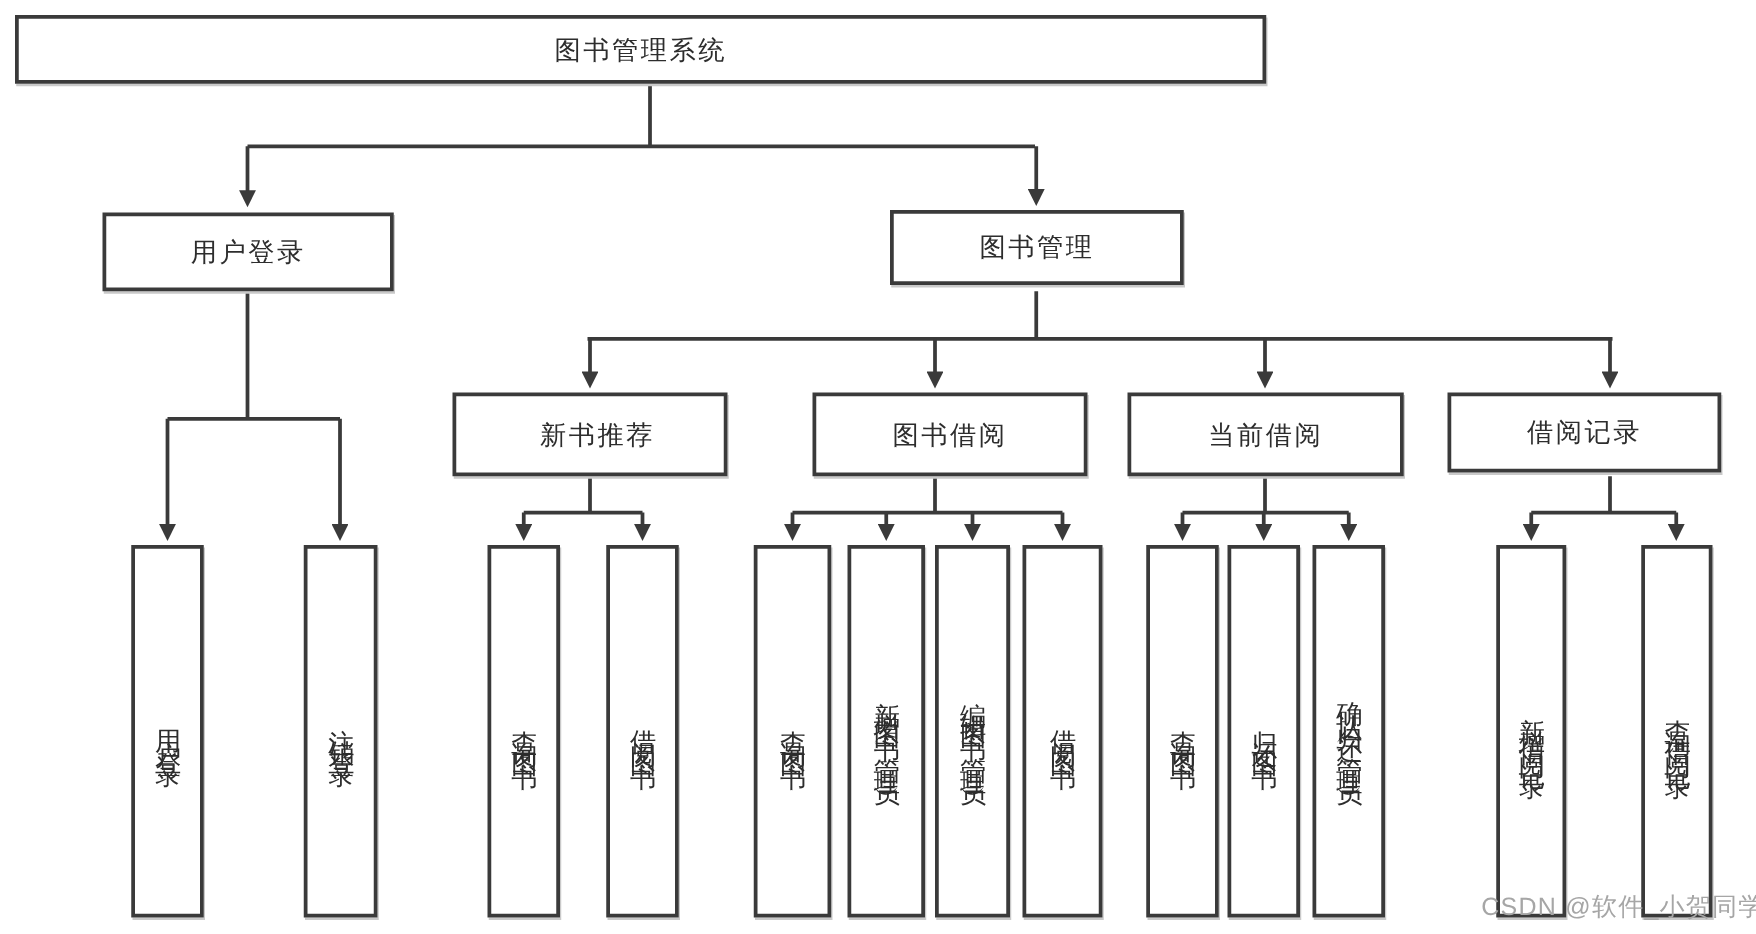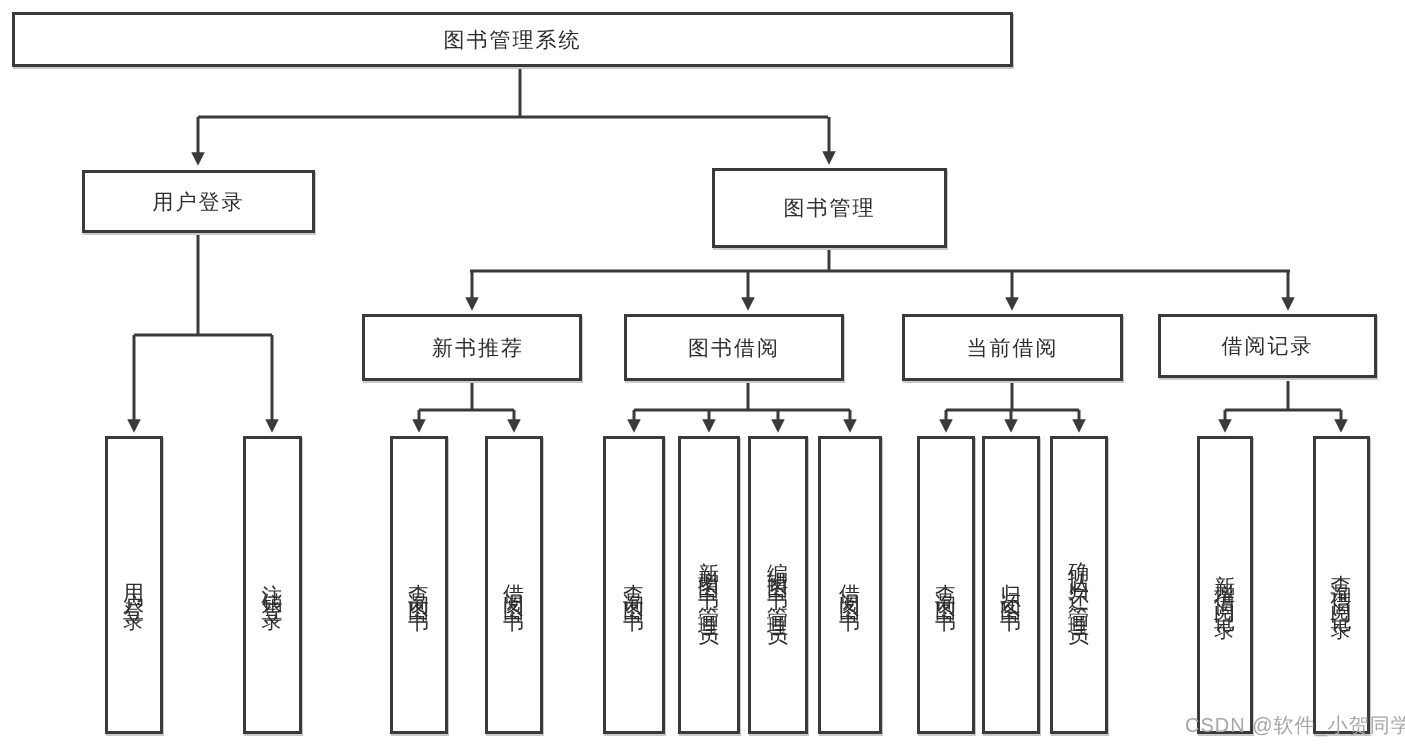--- a/index.html
+++ b/index.html
@@ -106,28 +106,28 @@
     </g>
   </svg>
 
   <div class="node h-node" style="left:12px;top:12px;width:1001px;height:55px;">
     <span>图书管理系统</span>
   </div>
 
   <div class="node h-node" style="left:82px;top:170px;width:233px;height:63px;">
     <span>用户登录</span>
   </div>
-  <div class="node h-node" style="left:712px;top:168px;width:235px;height:80px;">
+  <div class="node h-node" style="left:712px;top:168px;width:235px;height:60px;">
     <span>图书管理</span>
   </div>
 
   <div class="node h-node" style="left:362px;top:314px;width:220px;height:67px;padding-left:12px;">
     <span>新书推荐</span>
   </div>
-  <div class="node h-node" style="left:624px;top:314px;width:220px;height:67px;">
+  <div class="node h-node" style="left:650px;top:314px;width:220px;height:67px;">
     <span>图书借阅</span>
   </div>
   <div class="node h-node" style="left:902px;top:314px;width:221px;height:67px;">
     <span>当前借阅</span>
   </div>
   <div class="node h-node" style="left:1158px;top:314px;width:219px;height:64px;">
     <span>借阅记录</span>
   </div>
 
   <div class="node v-node" style="left:105px;top:436px;width:58px;height:298px;">

